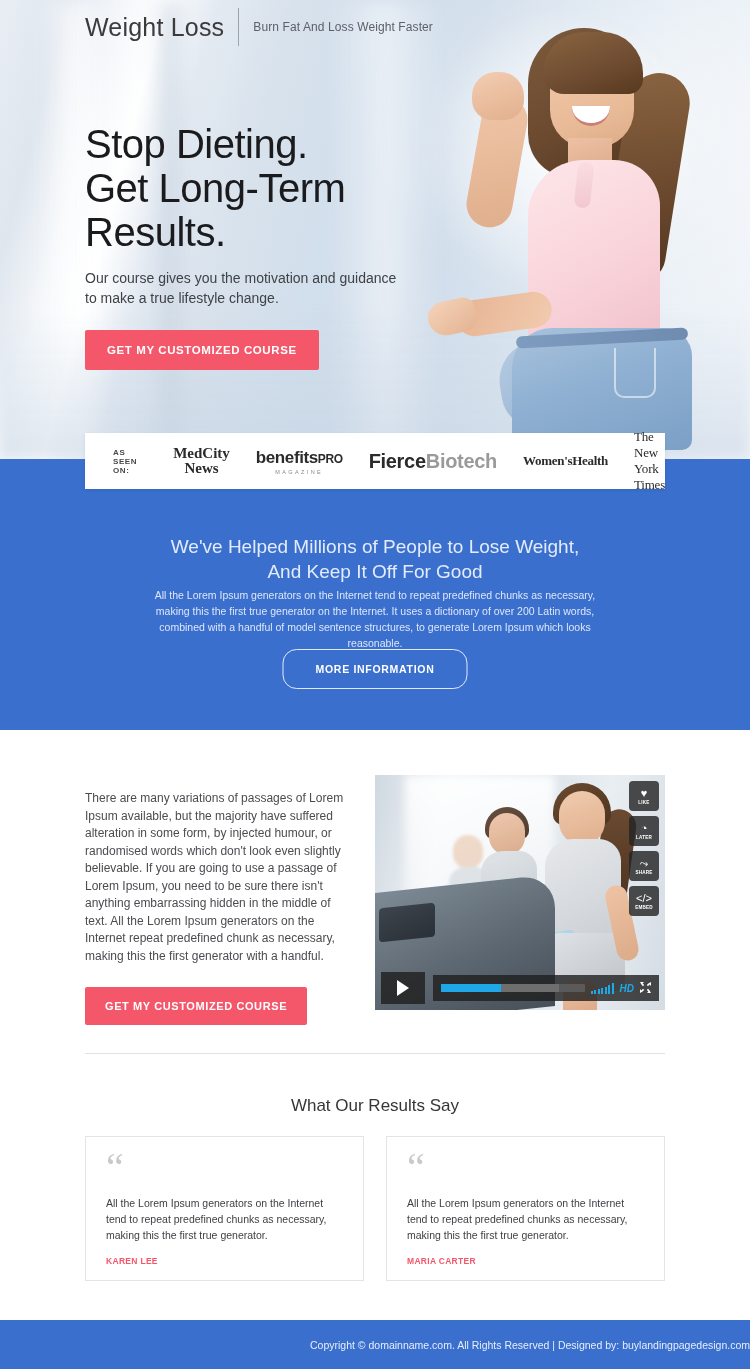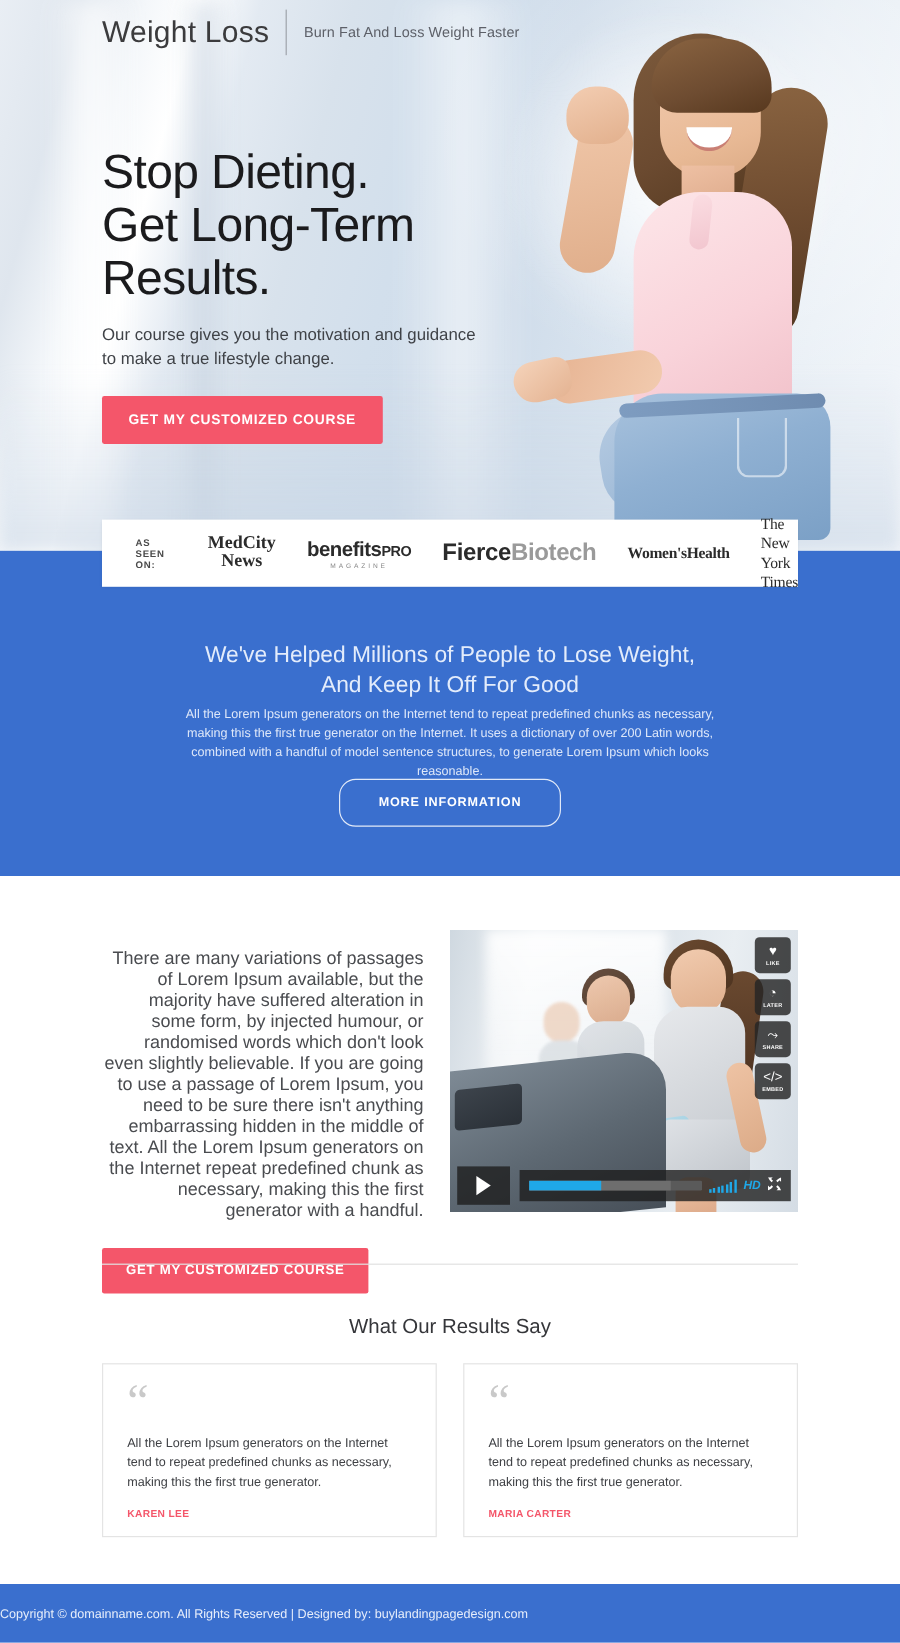--- a/index.html
+++ b/index.html
@@ -221,21 +221,21 @@
     border-radius: 14px; cursor: pointer;
   }
 
   
   .feature { position: absolute; left: 0; top: 730px; width: 750px; }
   .feat-left { position: absolute; left: 85px; top: 44px; width: 268px; }
   .feat-title {
     font-size: 16.5px; line-height: 22px; color: #2e2f31; font-weight: 400;
   }
   .feat-body {
-    margin-top: 16px; font-size: 15px; line-height: 17.5px; color: #4a4c50; text-align: right;
+    margin-top: 16px; font-size: 12px; line-height: 17.5px; color: #4a4c50;
   }
   .feat-left .btn-cta { margin-top: 22px; font-size: 11px; padding: 13px 20px; }
 
   
   .video {
     position: absolute; left: 375px; top: 45px; width: 290px; height: 235px;
     overflow: hidden; background: #9aa6b2;
   }
   .vid-bg {
     position: absolute; inset: 0;
@@ -378,21 +378,21 @@
   }
   .card-text { margin-top: 14px; font-size: 10.5px; line-height: 16px; color: #3f4145; }
   .card-author {
     margin-top: 13px; font-size: 8.5px; font-weight: bold;
     letter-spacing: .3px; color: #f4566a;
   }
 
   
   .footer {
     position: absolute; left: 0; top: 1320px; width: 750px; height: 49px;
-    background: #3a6fce; display: flex; align-items: center; justify-content: flex-start;
+    background: #3a6fce; display: flex; align-items: center; justify-content: flex-end;
   }
   .footer-text { font-size: 10.5px; color: #e7eefb; }
 </style>
 </head>
 <body>
 
 <div class="page">
 
   <div class="hero">
     <div class="hero-pillar p1"></div>

